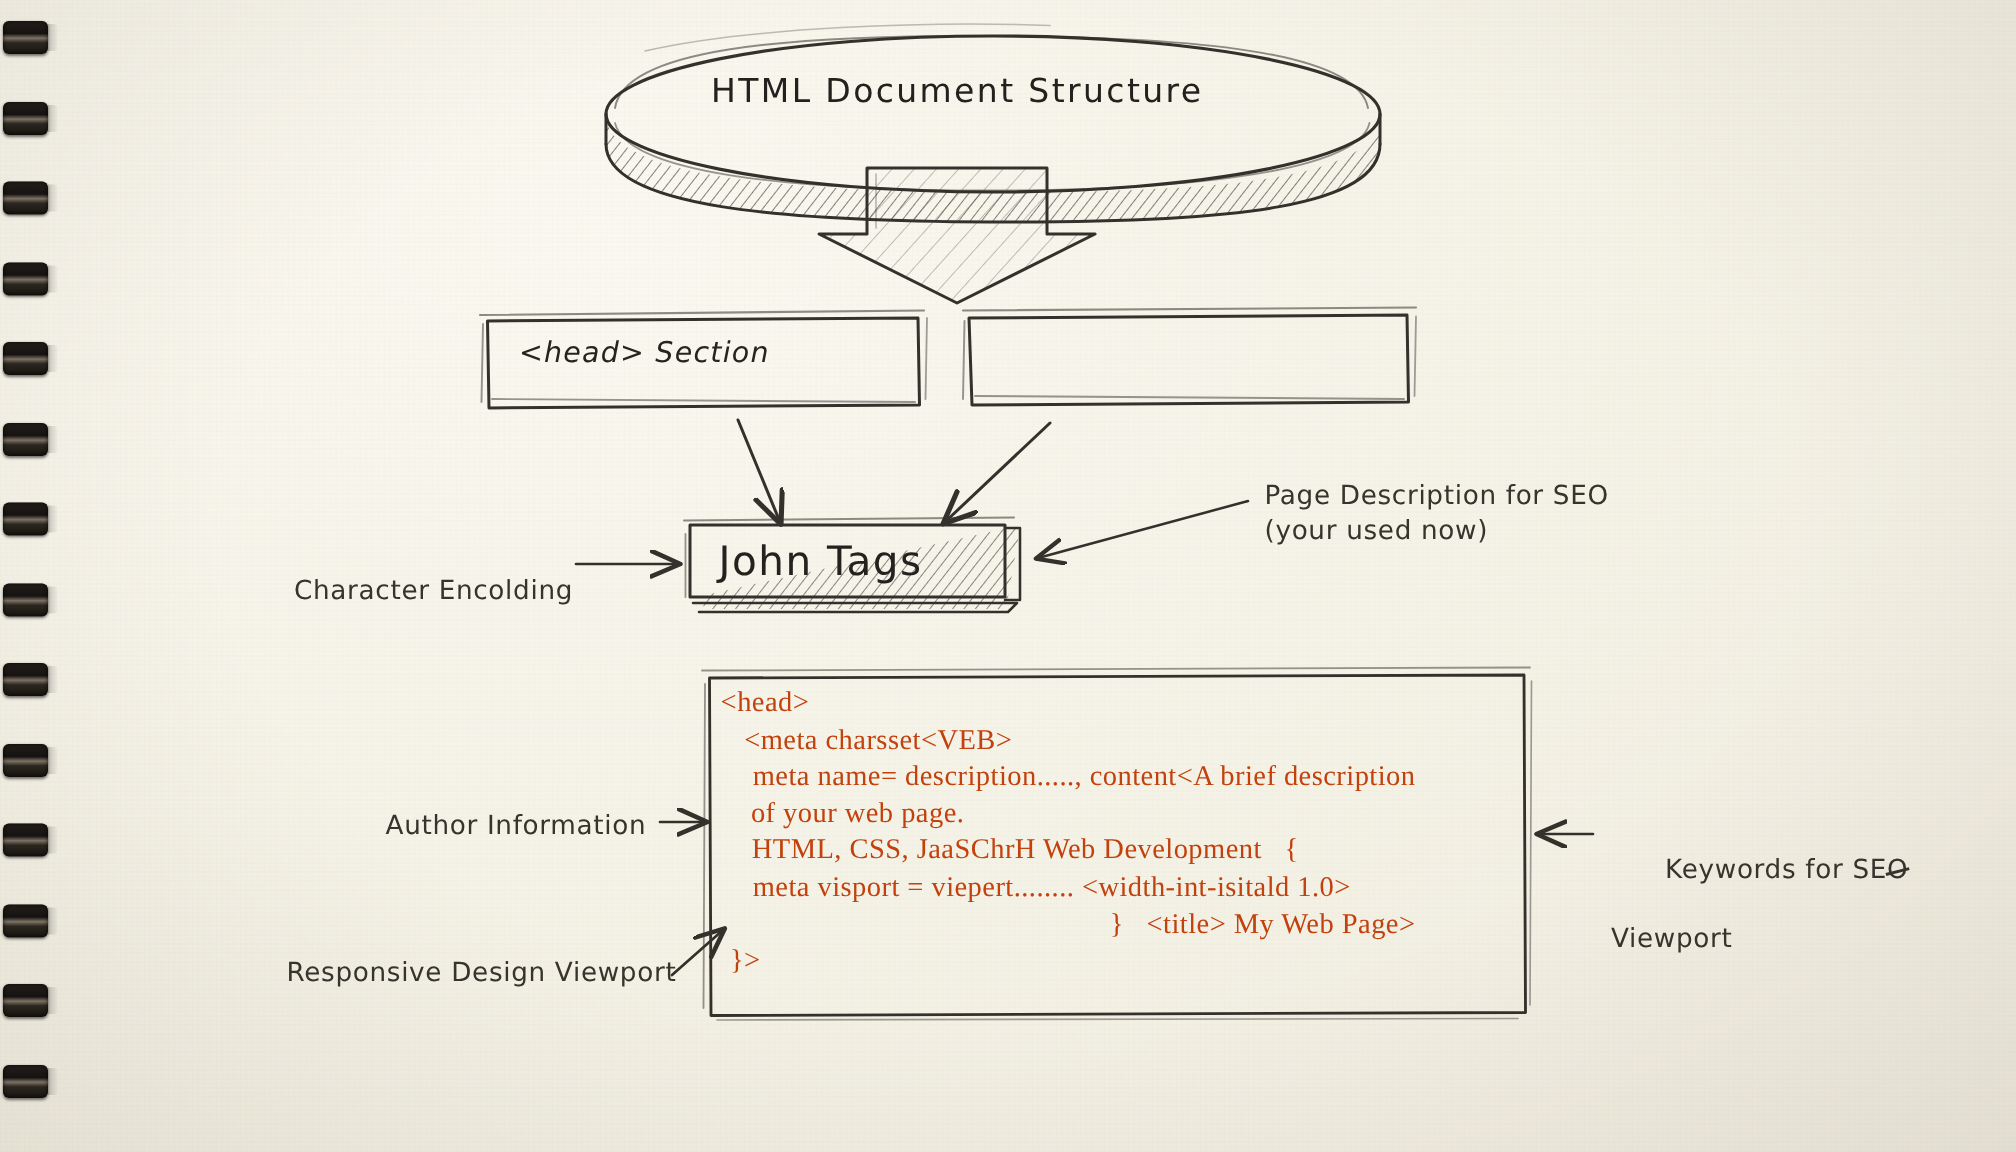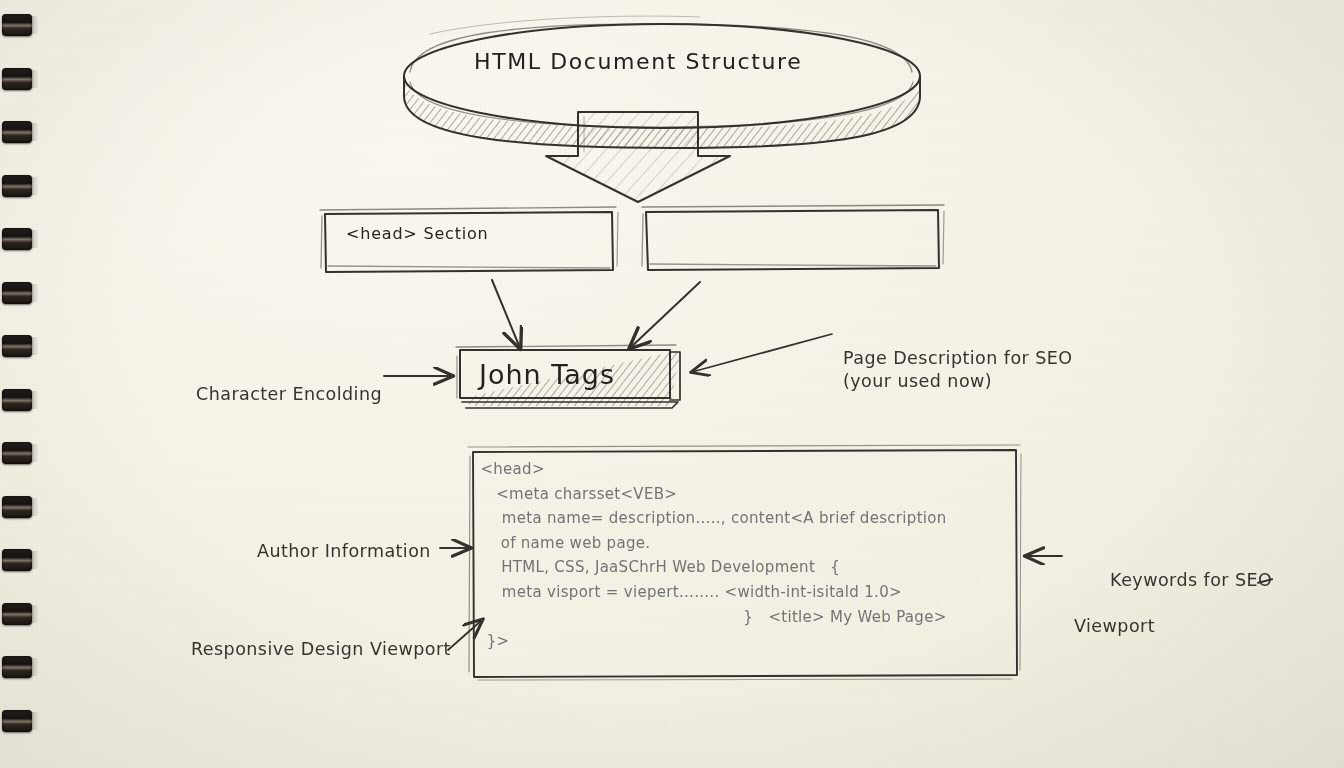--- a/index.html
+++ b/index.html
@@ -88,39 +88,41 @@
     white-space: pre;
     letter-spacing: .4px;
   }
 
   .title-text {
     font-size: 22px;
     letter-spacing: 1.6px;
     color: #23211e;
   }
   .box-text {
-    font-size: 16px;
+    font-size: 19px;
     letter-spacing: .8px;
     color: #26241f;
+    font-style: italic;
   }
   .meta-text {
     font-size: 27px;
     letter-spacing: 1px;
     color: #24221e;
   }
   .annot {
     font-size: 17.5px;
     letter-spacing: .45px;
     line-height: 23px;
     color: #37342e;
   }
   .code-line {
-    font-size: 15px;
+    font-size: 19px;
     letter-spacing: .3px;
-    color: #737373;
+    color: #c2410c;
+    font-family: Liberation Serif, serif;
   }
   .strike-o {
     position: relative;
     display: inline-block;
   }
   .strike-o::after {
     content: "";
     position: absolute;
     left: -1px; right: -1px; top: 46%;
     height: 1.5px;
@@ -243,38 +245,38 @@
   <div class="ink title-text" style="left:474px; top:49px;">HTML Document Structure</div>
 
   <div class="ink box-text" style="left:346px; top:224px;">&lt;head&gt; Section</div>
 
 
   <div class="ink meta-text" style="left:479px; top:359px;">John Tags</div>
 
   <div class="ink annot" style="left:196px; top:366px;margin-top:17px;">Character Encolding</div>
 
   <div style="position:absolute; left:843px; top:320px;">
-    <div class="ink annot" style="position:static;margin-top:27px;">Page Description for SEO</div>
+    <div class="ink annot" style="position:static;">Page Description for SEO</div>
     <div class="ink annot" style="position:static;">(your used now)</div>
   </div>
 
   <div class="ink annot" style="left:257px; top:540px;">Author Information</div>
 
   <div class="ink annot" style="left:191px; top:638px;">Responsive Design Viewport</div>
 
   <div style="position:absolute; left:1074px; top:546px;">
     <div class="ink annot" style="position:static;">
       <span>Keywords for SE</span><span class="strike-o">O</span>
     </div>
     <div class="ink annot" style="position:static;">Viewport</div>
   </div>
 
   <div id="code-lines" style="position:absolute; left:481px; top:457px;">
       <div class="ink code-line" style="position: static; margin-left: -0.6px; line-height: 24.6px;">&lt;head&gt;</div>
       <div class="ink code-line" style="position: static; margin-left: 0px; line-height: 24.6px;">   &lt;meta charsset&lt;VEB&gt;</div>
       <div class="ink code-line" style="position: static; margin-left: 0.6px; line-height: 24.6px;">    meta name= description....., content&lt;A brief description</div>
-      <div class="ink code-line" style="position: static; margin-left: -0.6px; line-height: 24.6px;">    of name web page.</div>
+      <div class="ink code-line" style="position: static; margin-left: -0.6px; line-height: 24.6px;">    of your web page.</div>
       <div class="ink code-line" style="position: static; margin-left: 0px; line-height: 24.6px;">    HTML, CSS, JaaSChrH Web Development   {</div>
       <div class="ink code-line" style="position: static; margin-left: 0.6px; line-height: 24.6px;">    meta visport = viepert........ &lt;width-int-isitald 1.0&gt;</div>
       <div class="ink code-line" style="position: static; margin-left: 0px; line-height: 24.6px; text-align: right;">  }   &lt;title&gt; My Web Page&gt;</div>
       <div class="ink code-line" style="position: static; margin-left: 0.6px; line-height: 24.6px;"> }&gt;</div>
     </div>
 </div>
 
 </body></html>

